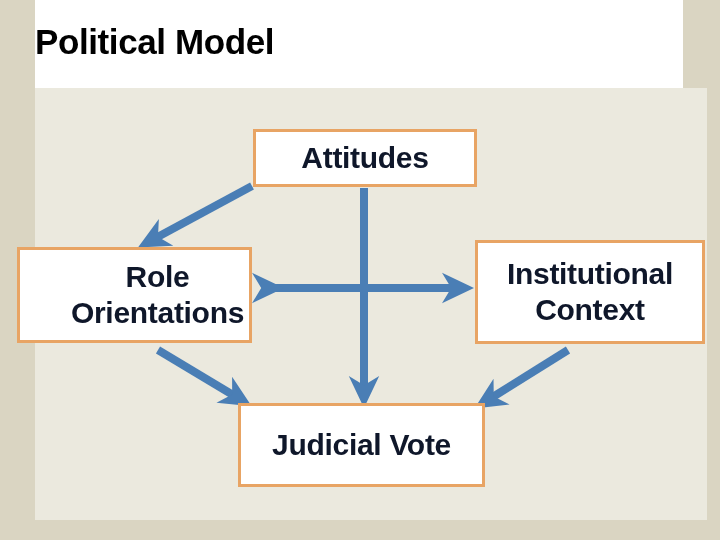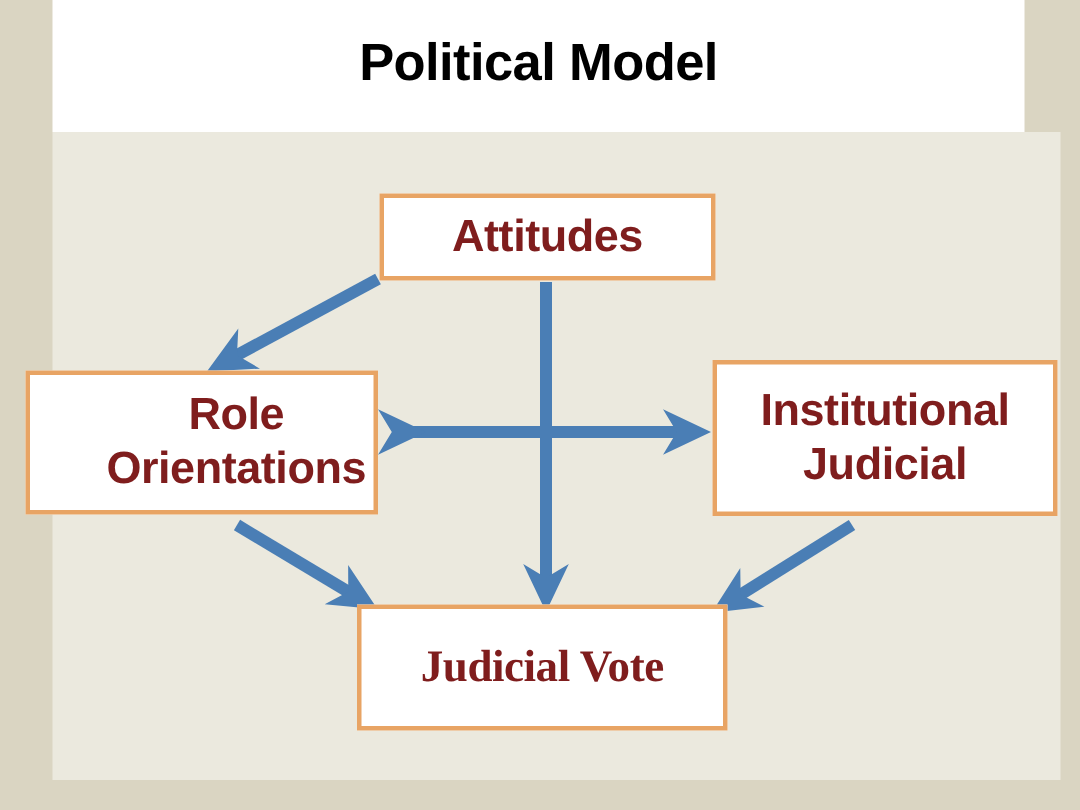--- a/index.html
+++ b/index.html
@@ -31,21 +31,20 @@
     width: 672px;
     height: 432px;
     background: #ebe9de;
   }
   
   #slide-title {
     position: absolute;
     left: 35px;
     top: 20px;
     width: 648px;
-    text-align: center;
     font-size: 35px;
     font-weight: bold;
     color: #000000;
     letter-spacing: -0.4px;
     line-height: 44px;
     white-space: nowrap;
   }
   
   #arrow-layer {
     position: absolute;
@@ -57,21 +56,21 @@
   
   .node {
     position: absolute;
     background: #ffffff;
     border: 3px solid #e8a464;
     box-sizing: border-box;
     display: flex;
     align-items: center;
     justify-content: center;
     text-align: center;
-    color: #7f1d1d;
+    color: #0f172a;
     font-weight: bold;
     font-size: 30px;
     line-height: 36px;
     letter-spacing: -0.3px;
   }
   #node-attitudes {
     left: 253px;
     top: 129px;
     width: 224px;
     height: 58px;
@@ -87,21 +86,20 @@
     left: 475px;
     top: 240px;
     width: 230px;
     height: 104px;
   }
   #node-judicial-vote {
     left: 238px;
     top: 403px;
     width: 247px;
     height: 84px;
-    font-family: Liberation Serif, serif;
   }
   .node-label {
     display: block;
     padding: 0 4px;
     white-space: pre-line;
   }
 </style>
 </head>
 <body>
 
@@ -134,20 +132,20 @@
     <span class="node-label">Attitudes</span>
   </div>
 
   <div class="node" id="node-role-orientations">
     <span class="node-label">Role
 Orientations</span>
   </div>
 
   <div class="node" id="node-institutional-context">
     <span class="node-label">Institutional
-Judicial</span>
+Context</span>
   </div>
 
   <div class="node" id="node-judicial-vote">
     <span class="node-label">Judicial Vote</span>
   </div>
 
 </div>
 
 </body></html>

